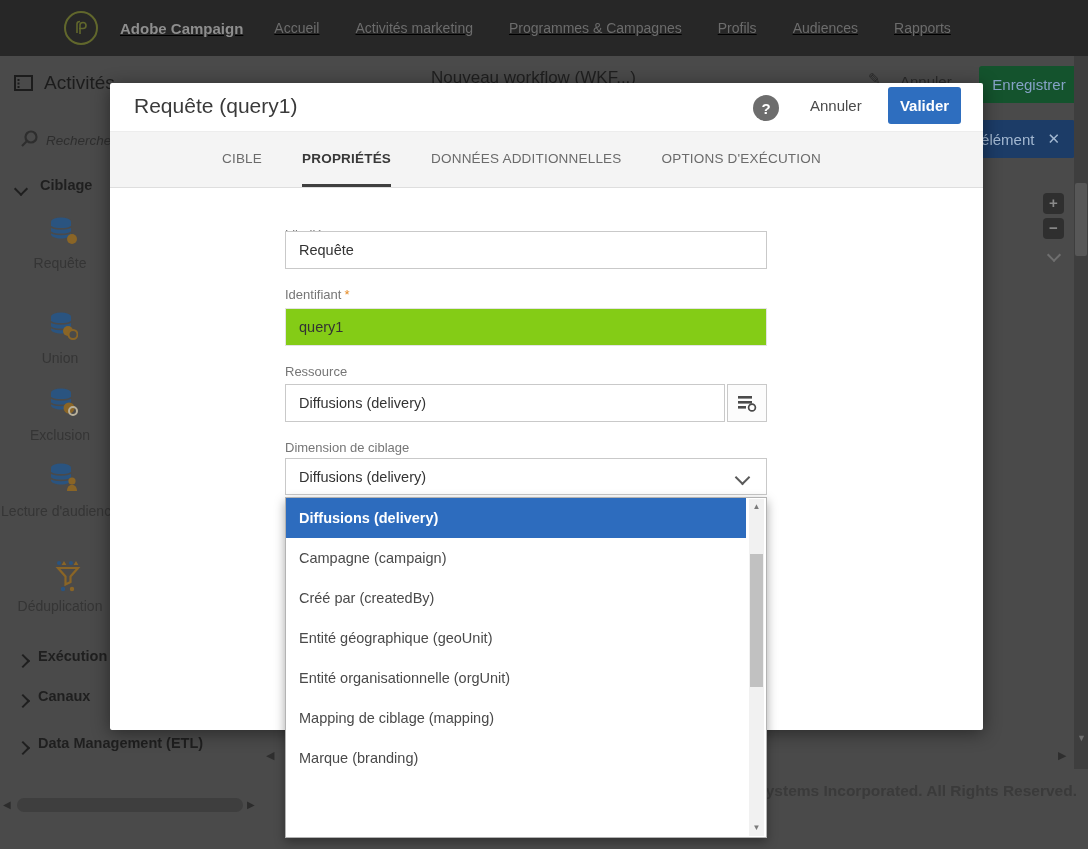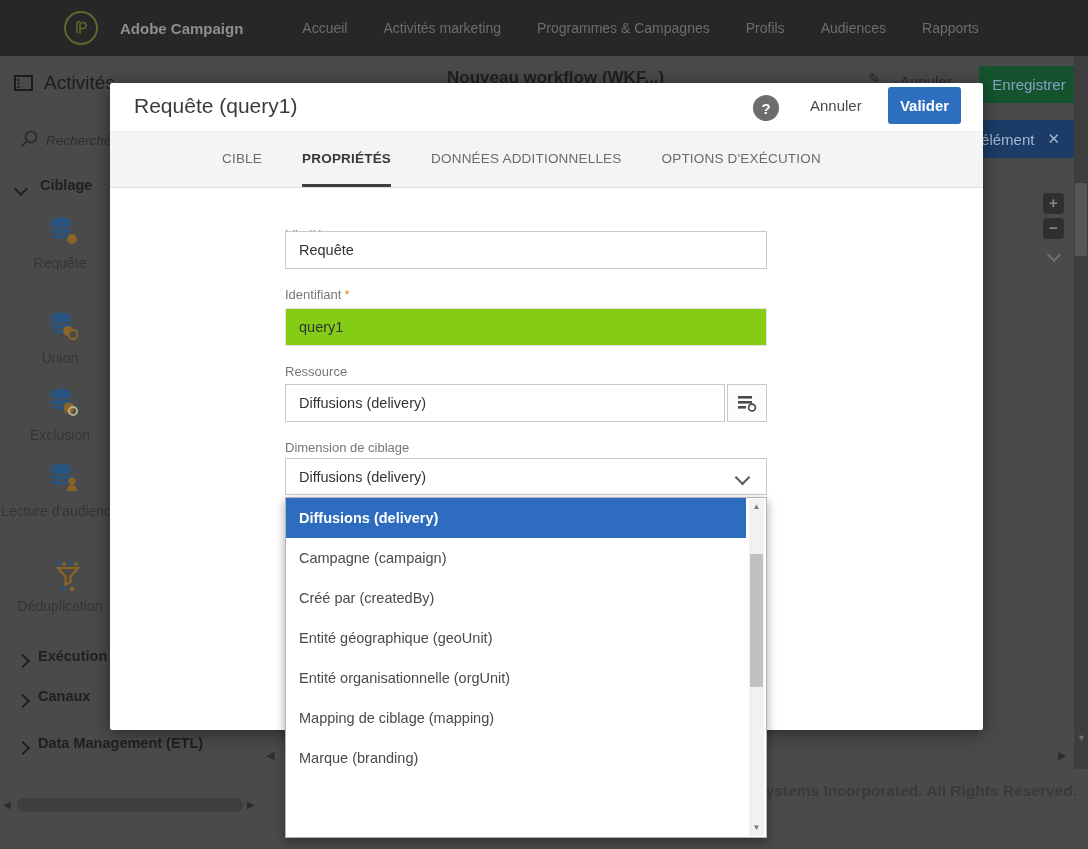--- a/index.html
+++ b/index.html
@@ -1,45 +1,45 @@
 <!DOCTYPE html>
 <html><head>
 <meta charset="utf-8">
 <style>
   html,body{margin:0;padding:0;}
   body{width:1088px;height:849px;position:relative;overflow:hidden;background:#4a4a4a;
        font-family:"Liberation Sans",sans-serif;-webkit-font-smoothing:antialiased;}
   .abs{position:absolute;}
 
   
-  .nav{position:absolute;left:0;top:0;width:1088px;height:56px;background:#272727;display:flex;align-items:center;z-index:2;}
+  .nav{position:absolute;left:0;top:0;width:1088px;height:56px;background:#272727;display:flex;align-items:center;z-index:2;text-decoration:underline;}
   .nav-logo{width:34px;height:34px;border:2px solid #61672c;border-radius:50%;margin-left:64px;
             display:flex;align-items:center;justify-content:center;box-sizing:border-box;}
   .nav-brand{color:#8e8e8e;font-weight:700;font-size:15px;margin-left:22px;}
-  .nav-items{display:flex;margin-left:59px;gap:36px;}
+  .nav-items{display:flex;margin-left:31px;gap:36px;}
   .nav-item{color:#6c6c6c;font-size:14px;cursor:pointer;}
 
   
   .bg-el{z-index:1;}
   .sb-title{left:44px;top:72px;font-size:19px;color:#1c1c1c;}
   .sb-search-txt{left:46px;top:133px;font-size:13.5px;font-style:italic;color:#2e2e2e;}
   .sb-group{font-size:14.5px;font-weight:700;color:#1f1f1f;}
   .chev{display:inline-block;width:8px;height:8px;border-right:2px solid #1f1f1f;border-bottom:2px solid #1f1f1f;}
   .chev.down{transform:rotate(45deg);}
   .chev.right{transform:rotate(-45deg);}
   .sb-tool{width:120px;text-align:center;color:#353535;font-size:14px;}
   .sb-hscroll{left:17px;top:798px;width:226px;height:14px;background:#3e3e3e;border-radius:7px;}
   .sb-arrow{font-size:10px;color:#2c2c2c;top:799px;}
   .canvas-arrow{font-size:11px;color:#2e2e2e;top:749px;}
   .vscroll{left:1074px;top:56px;width:14px;height:713px;background:#3e3e3e;}
   .vthumb{left:1075px;top:183px;width:12px;height:73px;background:#575757;border-radius:2px;}
   .vdown{left:1077px;top:733px;font-size:9px;color:#6e6e6e;}
   .zoom-btn{width:21px;height:21px;background:#2f2f2f;border-radius:4px;color:#8a8a8a;
             font-size:15px;line-height:20px;text-align:center;font-weight:700;}
-  .bg-title{left:447px;top:68px;font-size:17px;font-weight:700;color:#1f1f1f;white-space:nowrap;}
+  .bg-title{left:431px;top:68px;font-size:17px;font-weight:400;color:#1f1f1f;white-space:nowrap;}
   .bg-pencil{left:868px;top:70px;font-size:15px;color:#2a2a2a;}
   .bg-cancel{left:900px;top:73px;font-size:15px;color:#2a2a2a;}
   .bg-save{left:979px;top:66px;width:100px;height:37px;background:#14532d;border-radius:3px;
            color:#85a2c6;font-size:15px;display:flex;align-items:center;justify-content:center;}
   .sel-bar{left:940px;top:120px;width:135px;height:38px;background:#1c3c67;border-radius:3px;
            display:flex;align-items:center;justify-content:flex-end;padding-right:15px;box-sizing:border-box;
            color:#a3b8d1;font-size:15px;gap:13px;}
   .footer-txt{right:11px;top:782px;font-size:15.5px;font-weight:700;color:#3a3a3a;white-space:nowrap;}
 
   

